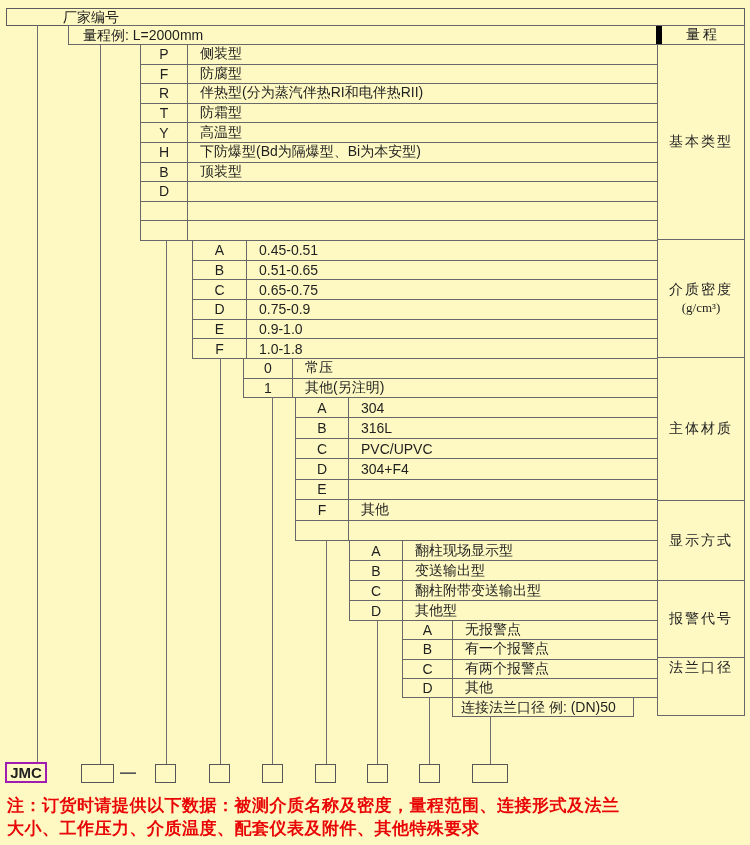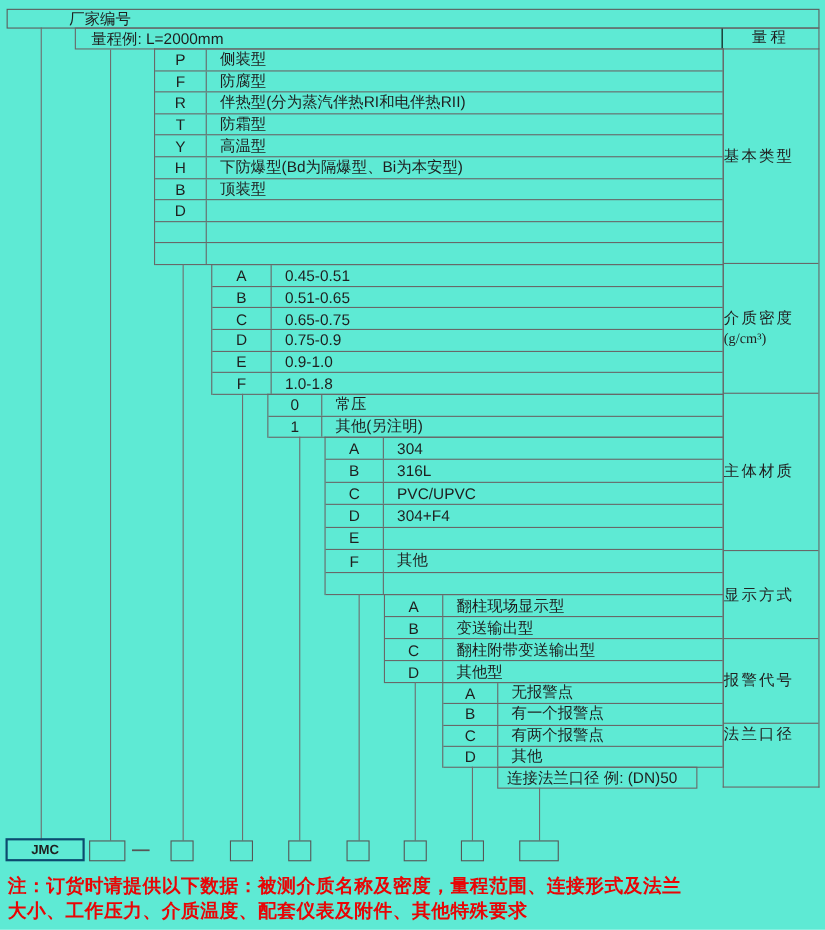--- a/index.html
+++ b/index.html
@@ -1,56 +1,56 @@
 <!DOCTYPE html>
 <html><head>
 <meta charset="utf-8">
 <style>
   *{margin:0;padding:0;box-sizing:border-box}
   body{background:#ffffff;font-family:"Liberation Sans","DejaVu Sans",sans-serif;}
-  #canvas{position:relative;width:750px;height:845px;background:#5eead4;color:#1f1f1f;overflow:hidden}
+  #canvas{position:relative;width:750px;height:845px;background:#fef9c3;color:#1f1f1f;overflow:hidden}
 
   
   #factory-box{position:absolute;left:6px;top:8px;width:739px;height:18px;border:1px solid #5c5c5c;
     font-size:14px;line-height:16px;padding-left:56px}
   #range-row{position:absolute;left:68px;top:25px;width:677px;height:20px;border:1px solid #686868;display:flex}
   #range-row .r2text{flex:1;padding-left:14px;font-size:14px;line-height:18px}
-  #range-row .r2label{width:88px;border-left:1px solid #000000;text-align:center;
+  #range-row .r2label{width:88px;border-left:6px solid #000000;text-align:center;
     font-family:Liberation Serif, serif;letter-spacing:3px;font-size:14px;line-height:18px}
 
   
   .tbl{position:absolute;border:1px solid #686868;border-bottom:none;font-size:14px;background:transparent}
   .trow{display:flex;align-items:center;border-bottom:1px solid #686868}
   .code{border-right:1px solid #686868;text-align:center;flex:0 0 auto;height:100%;display:flex;align-items:center;justify-content:center}
   .desc{flex:1 1 auto;padding-left:12px;white-space:nowrap;overflow:hidden}
 
   .t-basic{left:140px;top:44px;width:518px}    .t-basic .trow{height:19.6px}   .t-basic .code{width:47px}
   .t-density{left:192px;top:240px;width:466px} .t-density .trow{height:19.66px}.t-density .code{width:54px}
   .t-pressure{left:243px;top:358px;width:415px}.t-pressure .trow{height:19.5px}.t-pressure .code{width:49px}
   .t-material{left:295px;top:397px;width:363px}.t-material .trow{height:20.43px}.t-material .code{width:53px}
   .t-display{left:349px;top:540px;width:309px} .t-display .trow{height:20px}   .t-display .code{width:53px}
   .t-alarm{left:402px;top:620px;width:256px}   .t-alarm .trow{height:19.25px}  .t-alarm .code{width:50px}
   .t-flange{position:absolute;left:452px;top:697px;width:182px;height:20px;border:1px solid #686868;
     font-size:14px;line-height:18px;padding-left:8px;white-space:nowrap}
 
   
   #labelcol{position:absolute;left:657px;top:44px;width:88px;height:672px;border:1px solid #686868;border-top:none;
     font-family:"Liberation Serif","DejaVu Serif",serif;display:flex;flex-direction:column}
-  .lsec{display:flex;flex-direction:column;justify-content:center;
+  .lsec{display:flex;flex-direction:column;align-items:center;justify-content:center;
     border-bottom:1px solid #686868;letter-spacing:2px;font-size:14px;color:#222}
   .lsec:last-child{border-bottom:none}
   .lsec .sub{letter-spacing:0;font-size:13px;margin-top:1px}
 
   
   .vline{position:absolute;width:1px;background:#6e6e6e}
 
   
   .mbox{position:absolute;top:764px;height:19px;border:1.5px solid #565656}
-  #jmc-box{position:absolute;left:5px;top:762px;width:72px;height:21px;border:2px solid #0c4a6e;
-    font-weight:bold;font-size:12px;text-align:center;line-height:17px}
+  #jmc-box{position:absolute;left:5px;top:762px;width:42px;height:21px;border:2px solid #a21caf;
+    font-weight:bold;font-size:15px;text-align:center;line-height:17px}
   #model-dash{position:absolute;left:115px;top:763px;width:26px;height:19px;text-align:center;
     font-size:16px;line-height:19px;color:#565656;font-weight:bold}
 
   
   #note{position:absolute;left:7px;top:795px;width:742px;color:#e80606;font-weight:bold;
     font-size:17px;line-height:22.5px;letter-spacing:0.5px}
 </style>
 </head>
 <body>
 

